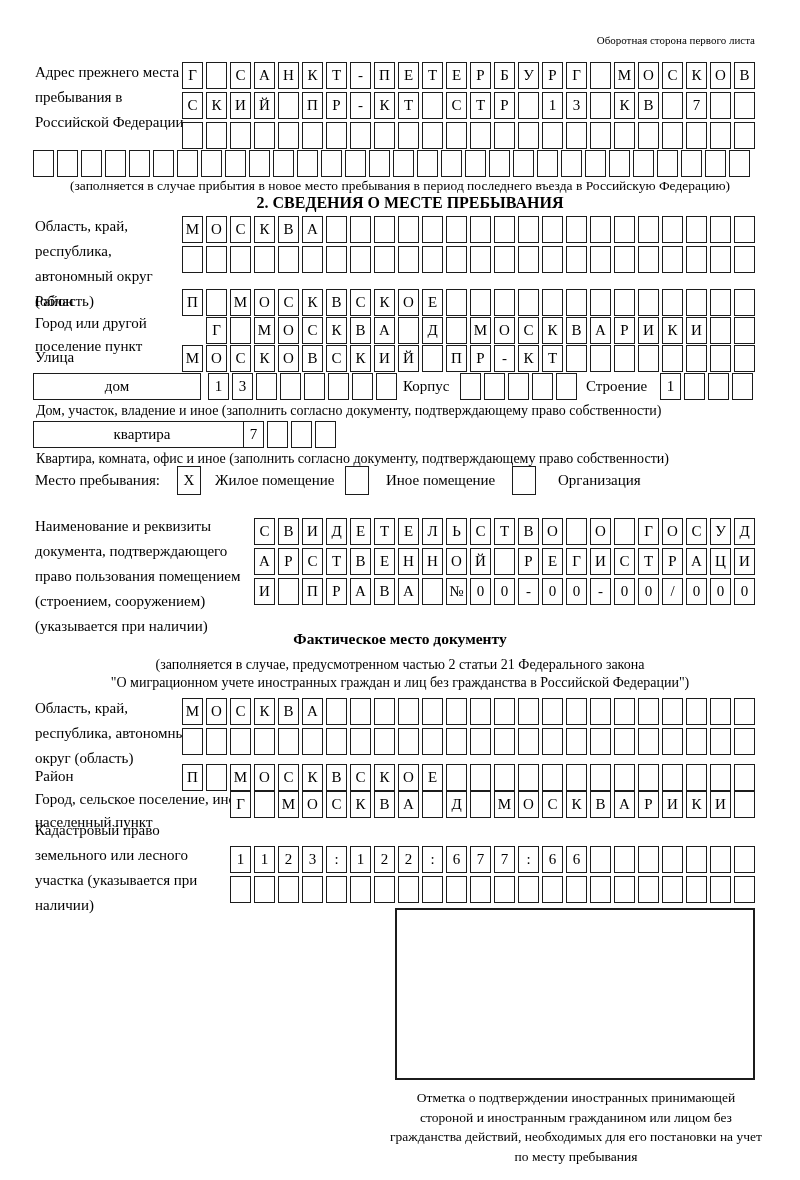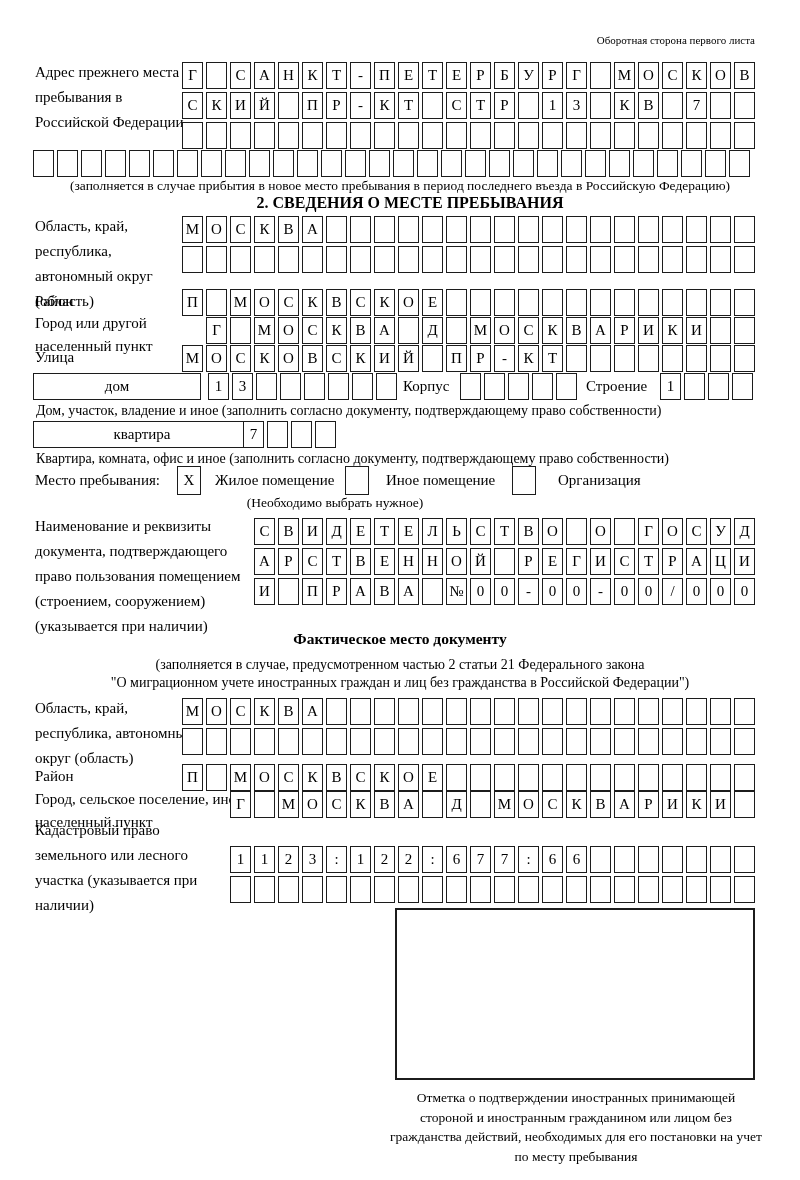--- a/index.html
+++ b/index.html
@@ -215,21 +215,21 @@
       <span class="cell"></span>
       <span class="cell"></span>
       <span class="cell"></span>
       <span class="cell"></span>
       <span class="cell"></span>
       <span class="cell"></span>
       <span class="cell"></span>
       <span class="cell"></span>
     </div>
 
-  <div class="lbl" style="top:312px;left:35px;width:155px;line-height:23px;">Город или другой населенный пункт</div>
+  <div class="lbl" style="top:312px;left:35px;width:155px;line-height:23px;">Город или другой поселение пункт</div>
   <div class="boxrow" style="top:317px;right:45px;">
       <span class="cell">Г</span>
       <span class="cell"></span>
       <span class="cell">М</span>
       <span class="cell">О</span>
       <span class="cell">С</span>
       <span class="cell">К</span>
       <span class="cell">В</span>
       <span class="cell">А</span>
       <span class="cell"></span>
@@ -314,21 +314,20 @@
     </div>
   <div class="note" style="top:450px;left:36px;font-size:14px;">Квартира, комната, офис и иное (заполнить согласно документу, подтверждающему право собственности)</div>
 
   <div class="lbl" style="top:468px;left:35px;">Место пребывания:</div>
   <div class="cb" style="top:466px;left:177px;">X</div>
   <div class="lbl" style="top:468px;left:215px;">Жилое помещение</div>
   <div class="cb" style="top:466px;left:345px;"></div>
   <div class="lbl" style="top:468px;left:386px;">Иное помещение</div>
   <div class="cb" style="top:466px;left:512px;"></div>
   <div class="lbl" style="top:468px;left:558px;">Организация</div>
-  <div class="note center" style="top:494px;left:170px;width:330px;">(Необходимо выбрать нужное)</div>
 
   <div class="lbl" style="top:514px;left:35px;width:216px;">Наименование и реквизиты документа, подтверждающего право пользования помещением (строением, сооружением) (указывается при наличии)</div>
   <div class="boxrow" style="top:518px;right:45px;">
       <span class="cell">С</span>
       <span class="cell">В</span>
       <span class="cell">И</span>
       <span class="cell">Д</span>
       <span class="cell">Е</span>
       <span class="cell">Т</span>
       <span class="cell">Е</span>

